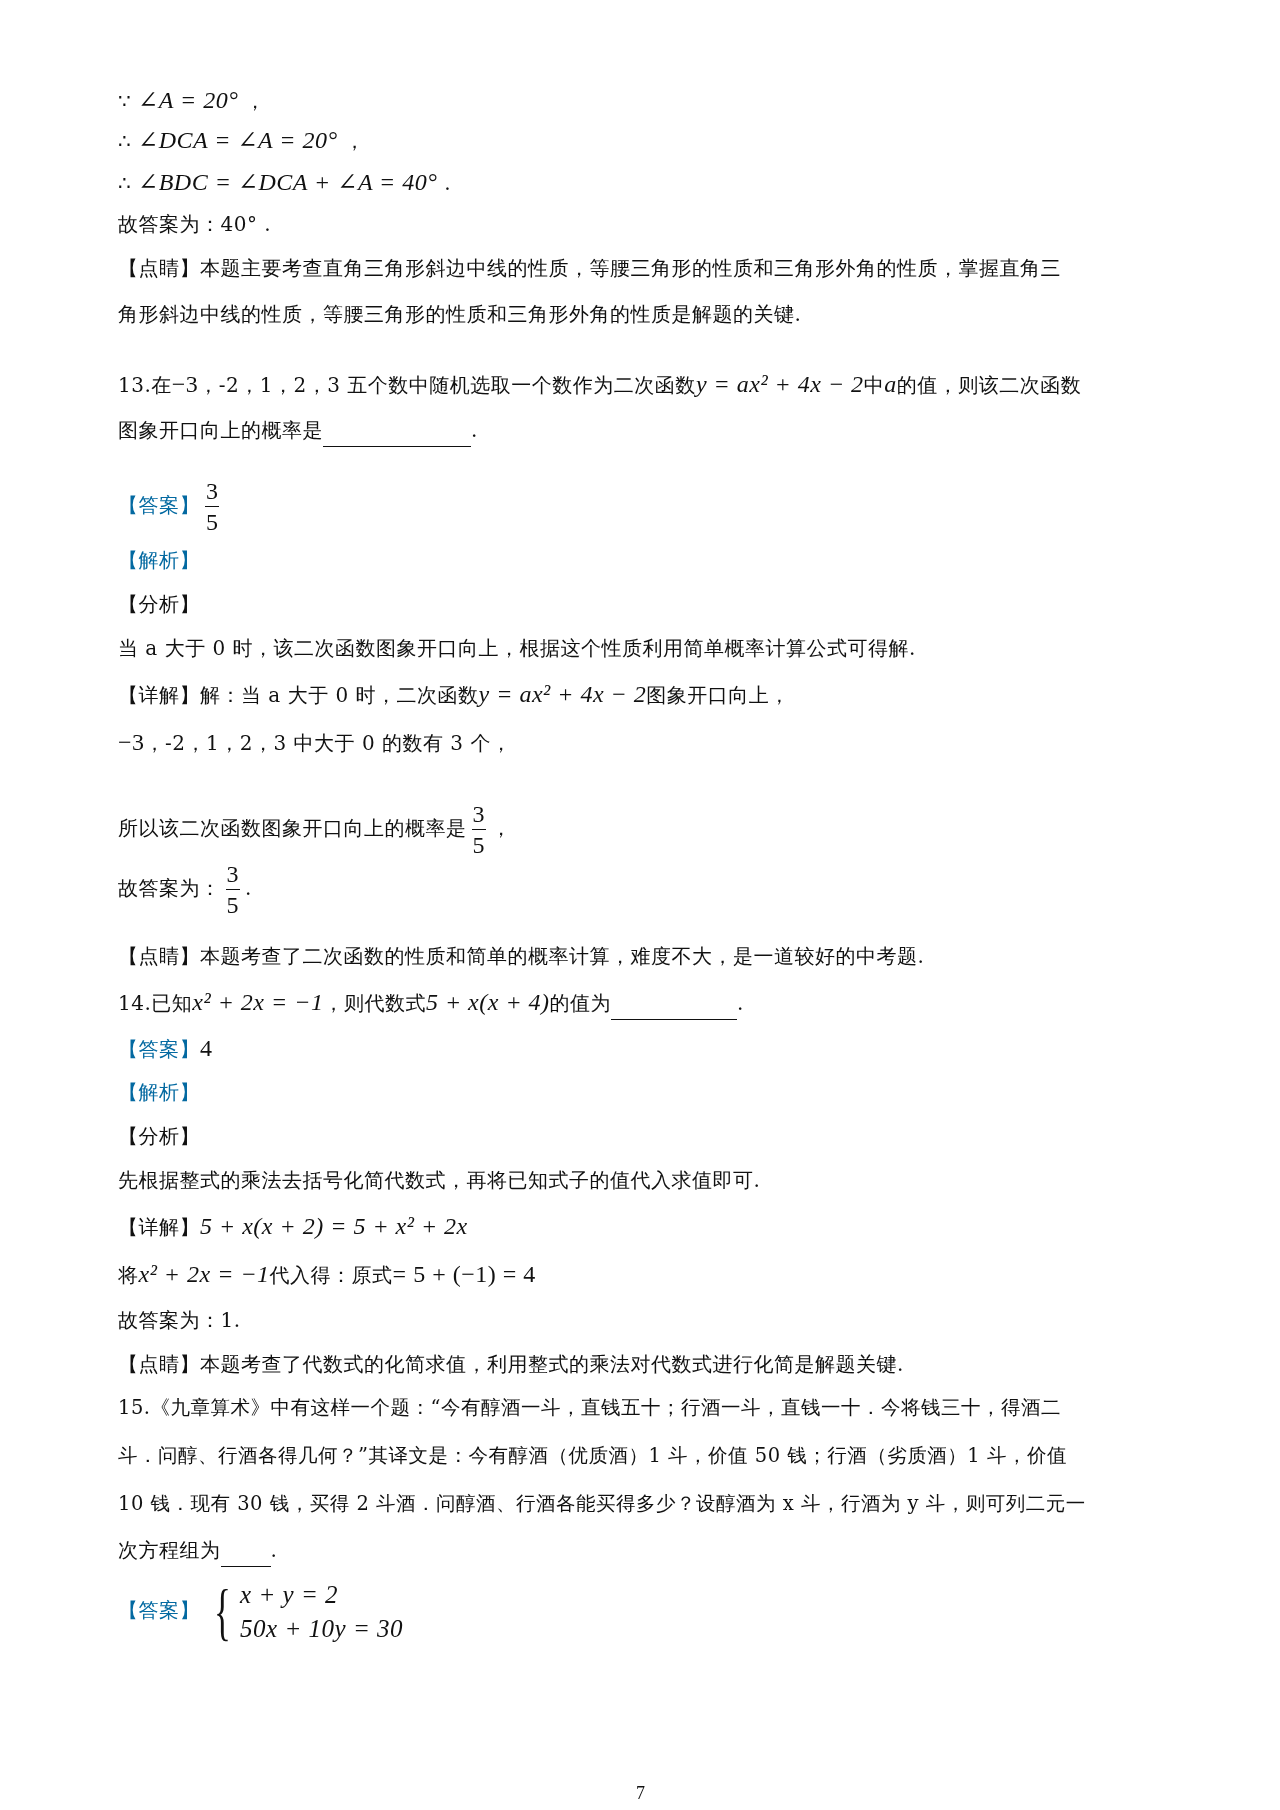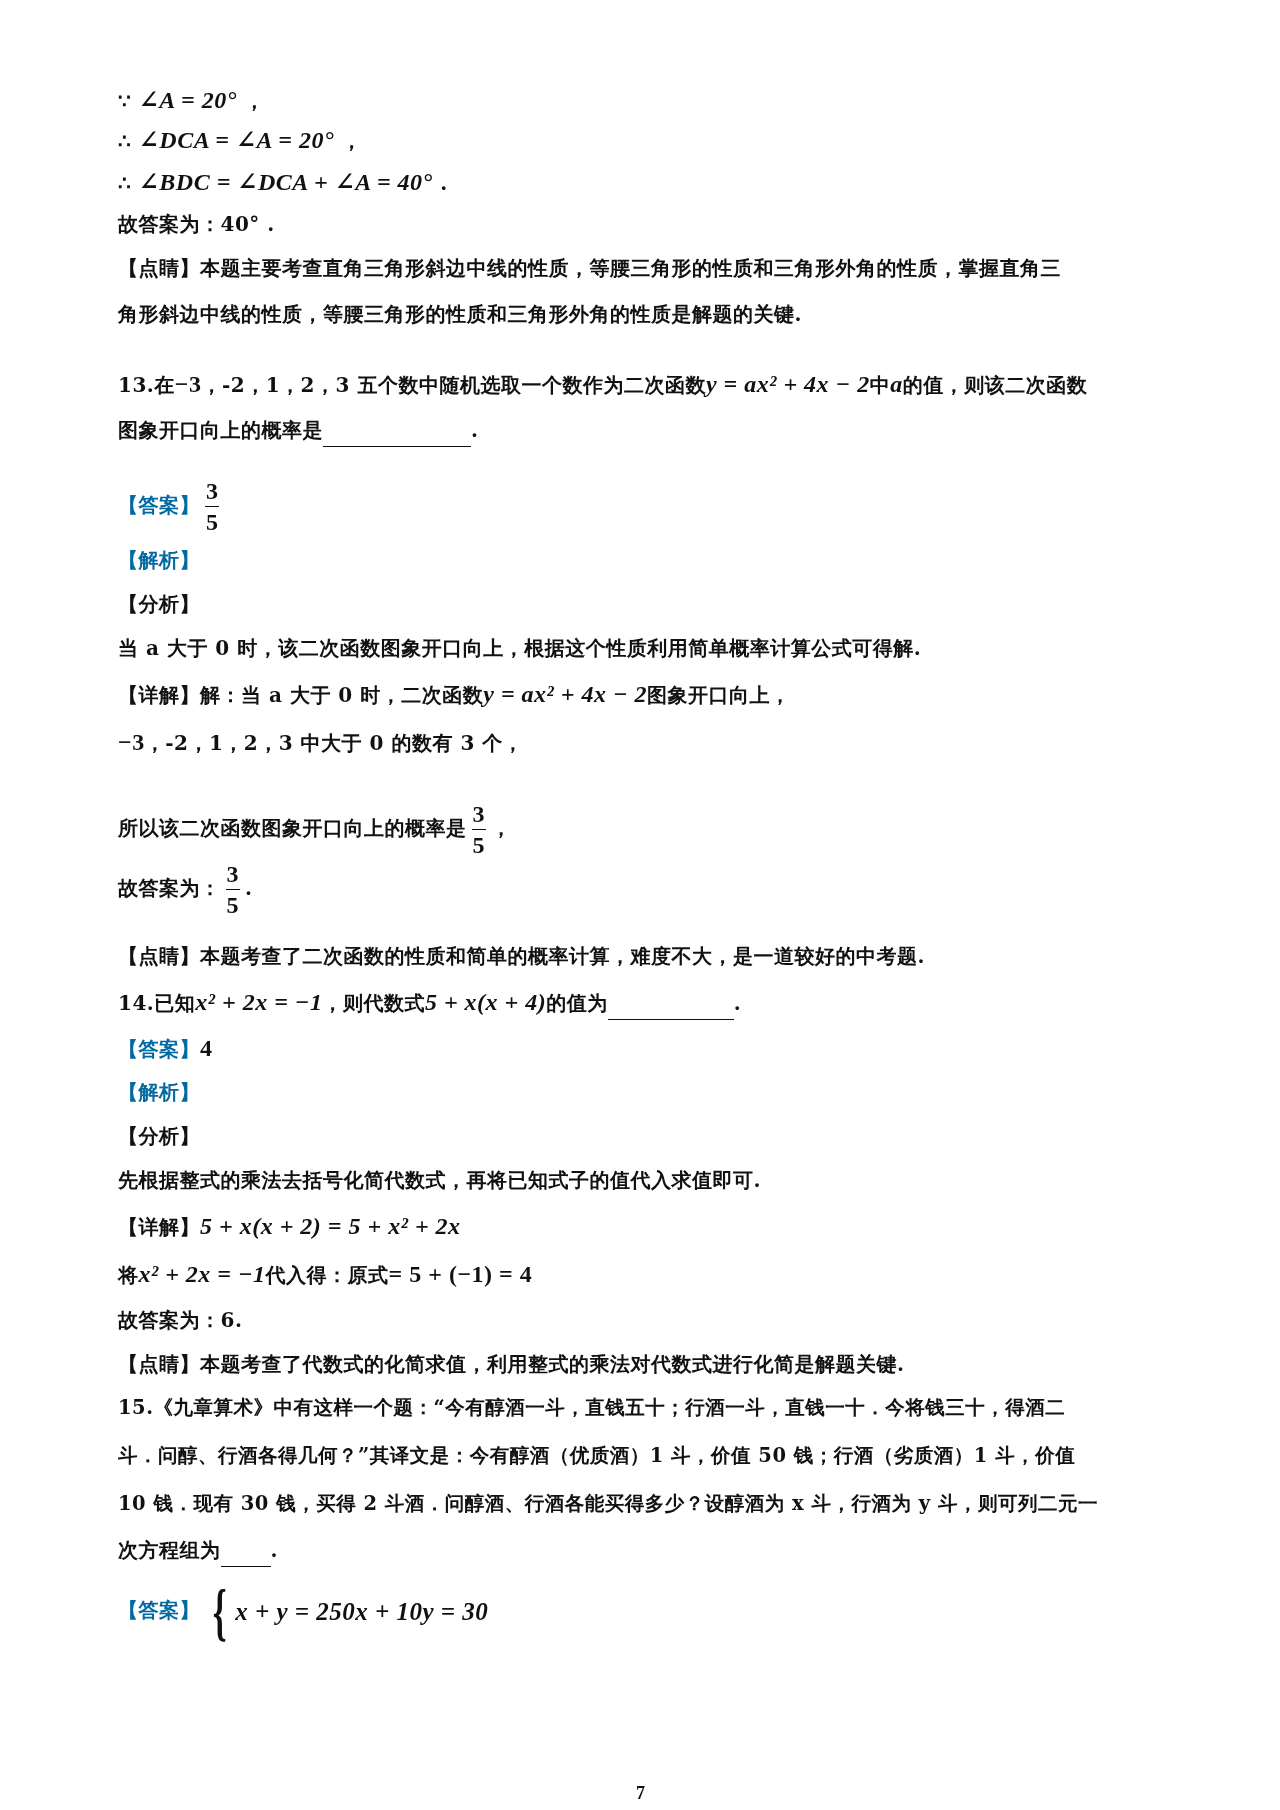--- a/index.html
+++ b/index.html
@@ -1,36 +1,36 @@
 <!DOCTYPE html>
 <html><head>
 <meta charset="utf-8">
 <style>
   html, body { margin: 0; padding: 0; background: #ffffff; }
   body {
     width: 1280px; height: 1810px; position: relative; overflow: hidden;
     font-family: "DejaVu Serif", "Liberation Serif", serif;
     color: #111111;
   }
-  .page { position: absolute; left: 0; top: 0; width: 1280px; height: 1810px; font-weight: bold; }
+  .page { position: absolute; left: 0; top: 0; width: 1280px; height: 1810px; }
   .line {
     position: absolute; left: 118px; font-size: 20px; line-height: 28px;
     white-space: nowrap; letter-spacing: 0.5px;
   }
   .math { font-family: "Liberation Serif", "DejaVu Serif", serif; font-size: 24px; }
   .mi { font-style: italic; }
   .tag-blue { color: #0369a1; }
   .blank { display: inline-block; border-bottom: 1px solid #111; vertical-align: -2px; }
   .frac { display: inline-flex; flex-direction: column; align-items: center; vertical-align: middle;
           font-family: "Liberation Serif", serif; font-size: 24px; line-height: 26px; margin: 0 4px; }
   .frac .num { padding: 0 2px; }
   .frac .bar { width: 14px; border-top: 1.5px solid #111; margin: 2px 0; }
   .system { display: inline-flex; align-items: center; vertical-align: middle; }
   .brace { font-family: "Liberation Serif", serif; font-size: 64px; line-height: 60px; margin-right: 2px; transform: scaleX(0.55); }
-  .eqs { display: flex; flex-direction: row; font-family: "Liberation Serif", serif; font-size: 25px; line-height: 34px; }
+  .eqs { display: flex; flex-direction: column; font-family: "Liberation Serif", serif; font-size: 25px; line-height: 34px; }
   .pagenum { position: absolute; left: 636px; top: 1783px; font-family: "Liberation Serif", serif; font-size: 18px; }
 </style>
 </head>
 <body>
 
 <div class="page">
 
   <div class="line" style="top:86px">
     <span>∵ </span><span class="math mi">∠A = 20°</span><span> ，</span>
   </div>
@@ -94,21 +94,21 @@
   </div>
   <div class="line tag-blue" style="top:1078px">【解析】</div>
   <div class="line" style="top:1122px">【分析】</div>
   <div class="line" style="top:1166px">先根据整式的乘法去括号化简代数式，再将已知式子的值代入求值即可.</div>
   <div class="line" style="top:1212px">
     <span>【详解】</span><span class="math mi">5 + x(x + 2) = 5 + x² + 2x</span>
   </div>
   <div class="line" style="top:1260px">
     <span>将</span><span class="math mi">x² + 2x = −1</span><span>代入得：原式</span><span class="math">= 5 + (−1) = 4</span>
   </div>
-  <div class="line" style="top:1306px">故答案为：6.</div>
+  <div class="line" style="top:1306px">故答案为：1.</div>
   <div class="line" style="top:1350px">
     <span>【点睛】</span><span>本题考查了代数式的化简求值，利用整式的乘法对代数式进行化简是解题关键.</span>
   </div>
 
   <div class="line" style="top:1394px; font-size:19.5px">15.《九章算术》中有这样一个题：“今有醇酒一斗，直钱五十；行酒一斗，直钱一十．今将钱三十，得酒二</div>
   <div class="line" style="top:1442px; font-size:19.5px">斗．问醇、行酒各得几何？”其译文是：今有醇酒（优质酒）1 斗，价值 50 钱；行酒（劣质酒）1 斗，价值</div>
   <div class="line" style="top:1490px; font-size:19.5px">10 钱．现有 30 钱，买得 2 斗酒．问醇酒、行酒各能买得多少？设醇酒为 x 斗，行酒为 y 斗，则可列二元一</div>
   <div class="line" style="top:1536px">
     <span>次方程组为</span><span class="blank" style="width:50px">&nbsp;</span><span>.</span>
   </div>

